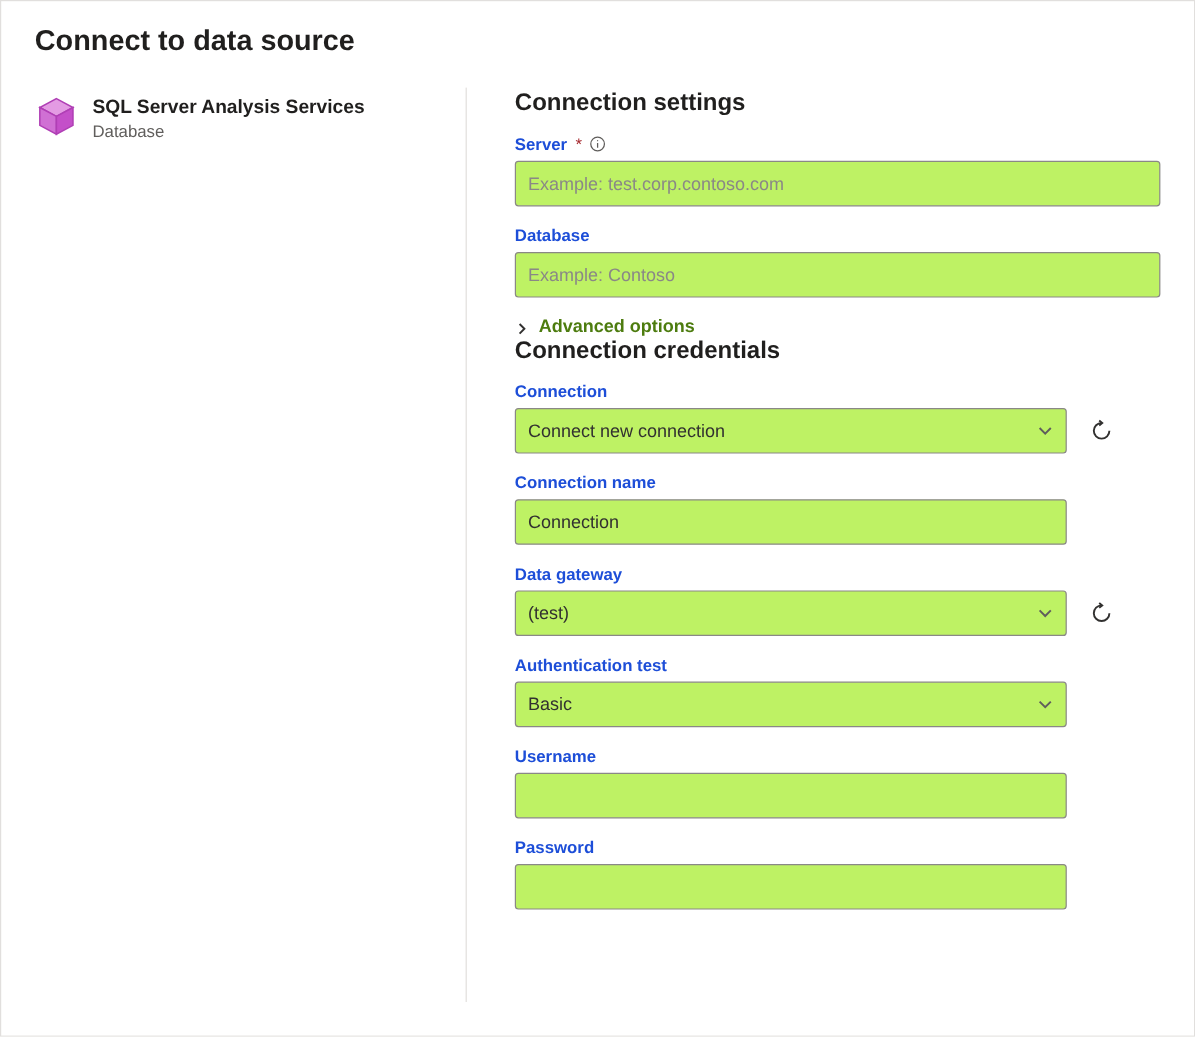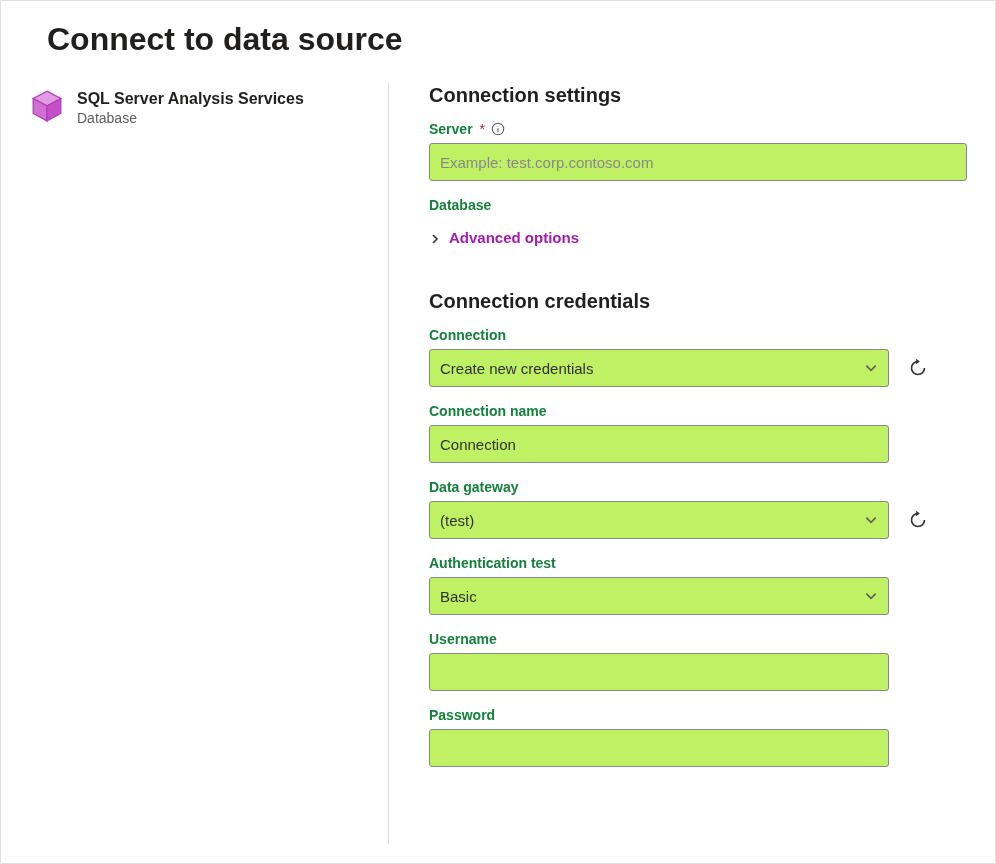--- a/index.html
+++ b/index.html
@@ -10,25 +10,24 @@
     font-size: 14px;
   }
   .window {
     width: 996px;
     height: 864px;
     border: 1px solid #e1dfdd;
     padding: 20px 28px;
     overflow: hidden;
   }
   .page-title {
-    font-size: 32px;
+    font-size: 24px;
     font-weight: 600;
     color: #201f1e;
     margin-bottom: 24px;
-    margin-left: 18px;
   }
   .content {
     display: flex;
     height: calc(100% - 60px);
   }
   .left-pane {
     width: 360px;
     border-right: 1px solid #e1dfdd;
     padding-top: 6px;
     padding-right: 24px;
@@ -62,35 +61,34 @@
     padding-left: 40px;
     padding-top: 2px;
   }
   .section-title {
     font-size: 20px;
     font-weight: 700;
     color: #201f1e;
     margin-bottom: 14px;
   }
   .section-title.spaced {
-    margin-top: 44px;
   }
   .field {
     margin-bottom: 16px;
   }
   .field-label-row {
     display: flex;
     align-items: center;
     gap: 6px;
     margin-bottom: 6px;
   }
   .field-label {
     font-weight: 600;
     font-size: 14px;
-    color: #15803d;
+    color: #1d4ed8;
   }
   .req {
     color: #a4262c;
     margin-left: 1px;
   }
   .info-icon {
     display: inline-flex;
     width: 14px;
     height: 14px;
     color: #605e5c;
@@ -157,21 +155,21 @@
     cursor: pointer;
   }
   .chevron-right {
     width: 12px;
     height: 12px;
     color: #323130;
   }
   .advanced-label {
     font-weight: 600;
     font-size: 15px;
-    color: #a21caf;
+    color: #4d7c0f;
   }
   .cred-input {
     max-width: 460px;
   }
 </style>
 </head>
 <body>
 
 <div class="window">
 
@@ -211,40 +209,41 @@
             </svg>
           </span>
         </div>
         <input type="text" class="text-input wide" placeholder="Example: test.corp.contoso.com" style="">
       </div>
 
       <div class="field">
         <div class="field-label-row">
           <span class="field-label">Database</span>
         </div>
+        <input type="text" class="text-input wide" placeholder="Example: Contoso" style="">
       </div>
 
       <div class="advanced-row">
         <span class="chevron-right">
           <svg viewBox="0 0 12 12" width="12" height="12" fill="none" stroke="currentColor" stroke-width="1.6">
             <polyline points="4,2 8,6 4,10"></polyline>
           </svg>
         </span>
         <span class="advanced-label">Advanced options</span>
       </div>
 
       <div class="section-title spaced">Connection credentials</div>
 
       <div class="field">
         <div class="field-label-row">
           <span class="field-label">Connection</span>
         </div>
         <div class="select-row">
           <div class="select-box">
-            <span class="select-value">Create new credentials</span>
+            <span class="select-value">Connect new connection</span>
             <span class="chevron-down">
               <svg viewBox="0 0 12 12" width="14" height="14" fill="none" stroke="currentColor" stroke-width="1.4">
                   <polyline points="2,4 6,8 10,4"></polyline>
                 </svg>
             </span>
           </div>
           <span class="refresh-btn">
             <svg viewBox="0 0 20 20" width="20" height="20" fill="none" stroke="currentColor" stroke-width="1.6">
               <path d="M 16.5 10 A 6.5 6.5 0 1 1 10 3.5"></path>
               <polyline points="8,1.5 10.5,3.5 8,5.5"></polyline>

